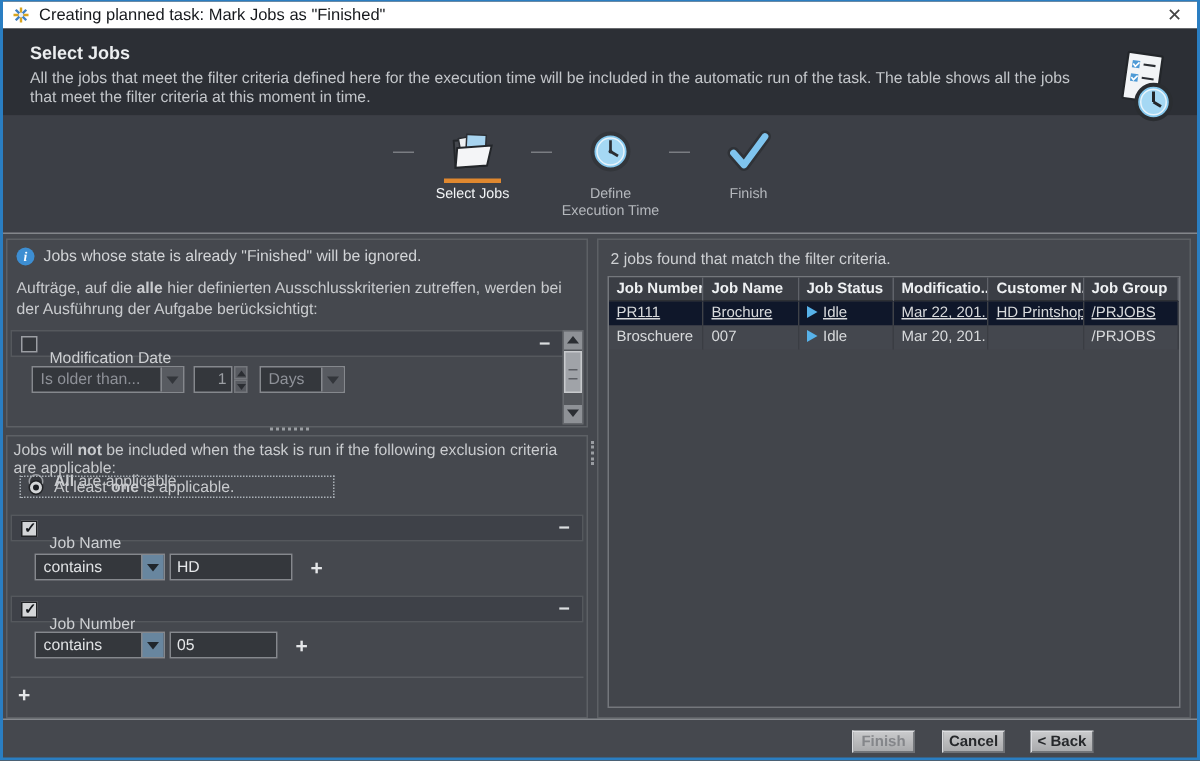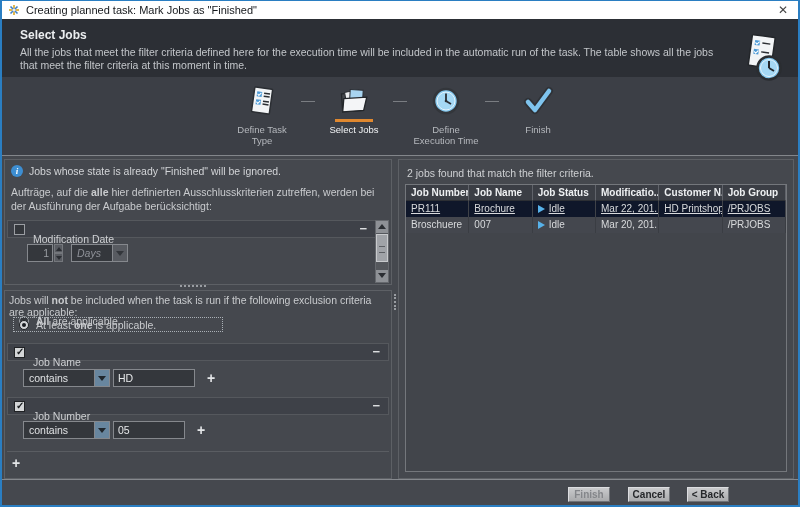--- a/index.html
+++ b/index.html
@@ -130,37 +130,20 @@
       <path d="M14.1 21.4 l1.6 1.6 2.4 -3" stroke="#fff" stroke-width="1.1" fill="none"></path>
       <line x1="21" y1="21" x2="29" y2="21" stroke="#2b2e33" stroke-width="1.4"></line>
     </g>
     <circle cx="29" cy="37" r="11.5" fill="#85c8ee" stroke="#2a2d31" stroke-width="2.6"></circle>
     <circle cx="29" cy="37" r="8.5" fill="#a5d8f4" stroke="#e8f4fb" stroke-width="1"></circle>
     <line x1="29" y1="37" x2="29" y2="30" stroke="#23262a" stroke-width="2"></line>
     <line x1="29" y1="37" x2="34" y2="40" stroke="#23262a" stroke-width="2"></line>
   </svg>
 
   <div class="steps">
-    <div class="step">
-      <svg class="s-icon" viewBox="0 0 32 32">
-        <g transform="rotate(8 16 16)">
-          <rect x="7" y="3" width="18" height="25" fill="#f2f4f6" stroke="#2b2e33" stroke-width="1.5" rx="1"></rect>
-          <rect x="10" y="7" width="5" height="5" fill="#4d9ad6"></rect>
-          <path d="M10.6 9.4 l1.5 1.5 2.2 -2.8" stroke="#fff" stroke-width="1.1" fill="none"></path>
-          <line x1="17" y1="8" x2="23" y2="8" stroke="#2b2e33" stroke-width="1.5"></line>
-          <line x1="17" y1="11" x2="23" y2="11" stroke="#2b2e33" stroke-width="1.5"></line>
-          <rect x="10" y="15" width="5" height="5" fill="#4d9ad6"></rect>
-          <path d="M10.6 17.4 l1.5 1.5 2.2 -2.8" stroke="#fff" stroke-width="1.1" fill="none"></path>
-          <line x1="17" y1="16" x2="23" y2="16" stroke="#2b2e33" stroke-width="1.5"></line>
-          <line x1="17" y1="19" x2="23" y2="19" stroke="#2b2e33" stroke-width="1.5"></line>
-        </g>
-      </svg>
-      <div class="s-underline"></div>
-      <div class="s-label"><span>Define Task</span><br><span>Type</span></div>
-    </div>
     <div class="connector"></div>
     <div class="step active">
       <svg class="s-icon" viewBox="0 0 32 32">
         <g transform="rotate(-4 16 16)">
           <path d="M4 8 L12 8 L14 11 L24 11 L24 26 L4 26 Z" fill="#45484e" stroke="#23262a" stroke-width="1.3"></path>
           <rect x="8" y="6" width="14" height="17" fill="#eef0f2" stroke="#2b2e33" transform="rotate(-6 15 14)"></rect>
           <rect x="12" y="5" width="13" height="16" fill="#a8d4f0" stroke="#2b2e33" transform="rotate(7 18 13)"></rect>
           <path d="M6 13 L29 13 L25 26 L4 26 Z" fill="#f4f5f7" stroke="#23262a" stroke-width="1.3"></path>
         </g>
       </svg>
@@ -198,28 +181,32 @@
         <span>Jobs whose state is already "Finished" will be ignored.</span>
       </div>
       <div class="german"><span>Aufträge, auf die </span><b>alle</b><span> hier definierten Ausschlusskriterien zutreffen, werden bei der Ausführung der Aufgabe berücksichtigt:</span></div>
 
       <div class="band" style="left:2px; top:60px; width:369px;">
         <span class="cb"></span>
         <span class="b-label">Modification Date</span>
         <span class="collapse">−</span>
       </div>
       <div class="filt-row" style="left:16px; top:84px;">
+        <div class="dd disabled" style="width:102px;">
+          <span class="dd-text">Is older than...</span>
+          <span class="dd-btn"></span>
+        </div>
         <div class="spin" style="margin-left:6px;">
           <input class="tin" value="1" style="">
           <span class="arrows">
             <span class="sa up"></span>
             <span class="sa dn"></span>
           </span>
         </div>
-        <div class="dd disabled" style="width:57px; margin-left:8px;font-style:italic;">
+        <div class="dd disabled" style="width:57px; margin-left:8px;">
           <span class="dd-text">Days</span>
           <span class="dd-btn"></span>
         </div>
       </div>
       <div class="sbar">
         <span class="sbtn up"></span>
         <span class="thumb"></span>
         <span class="sbtn dn"></span>
       </div>
     </div>

